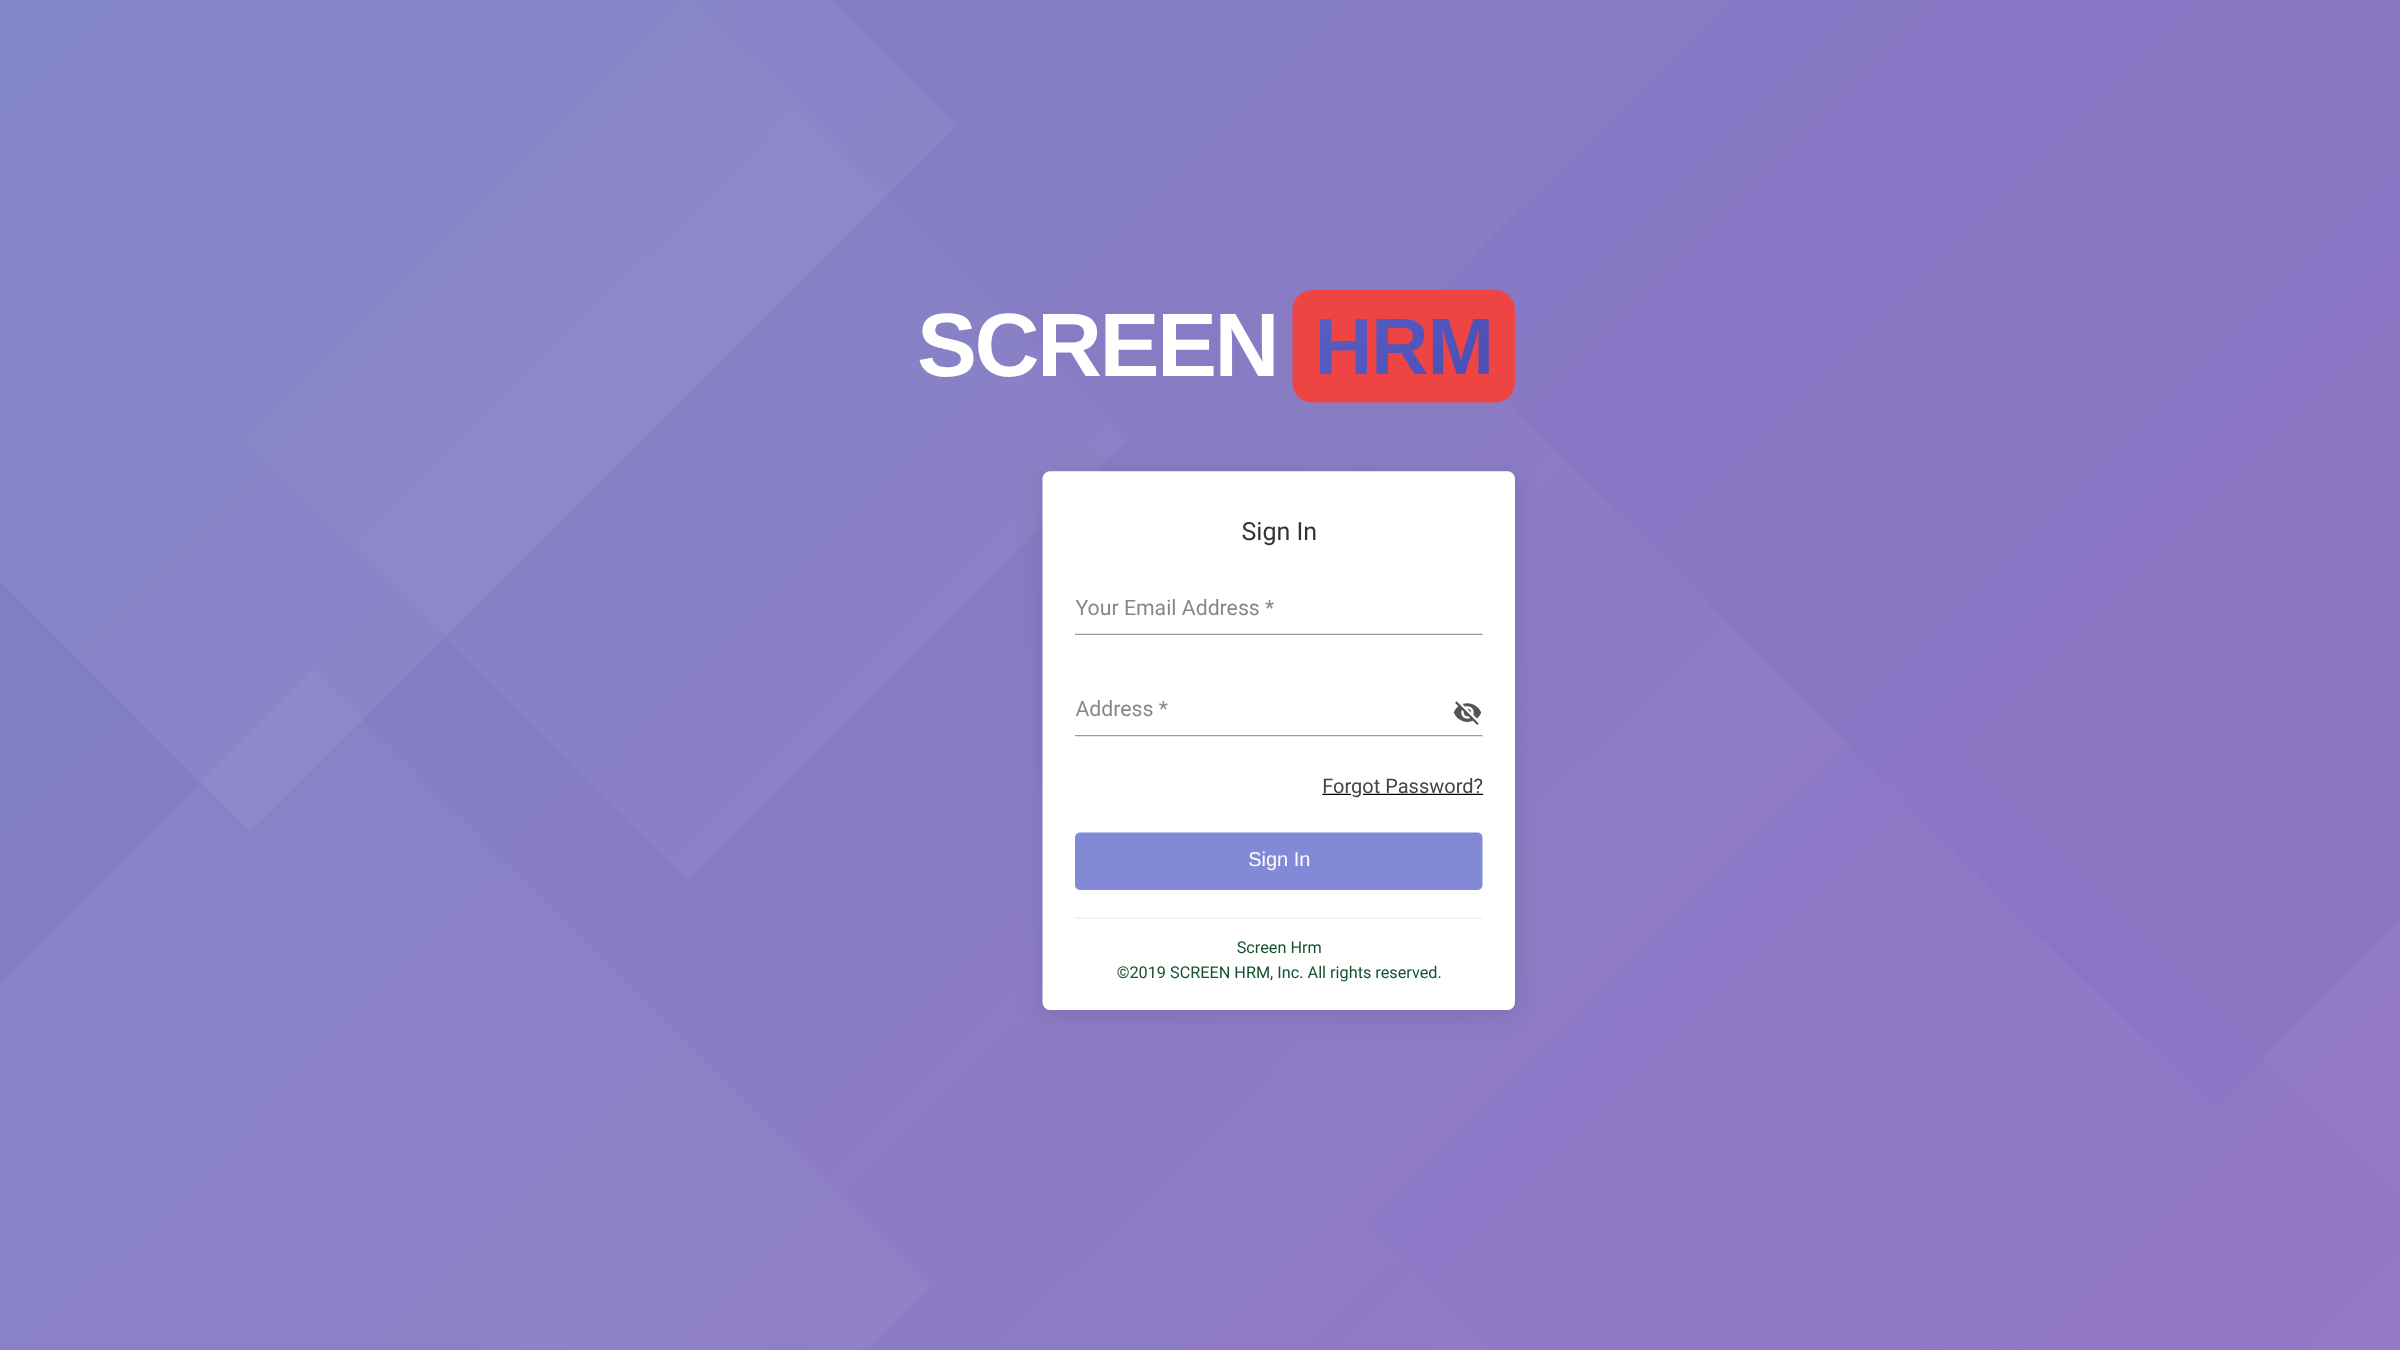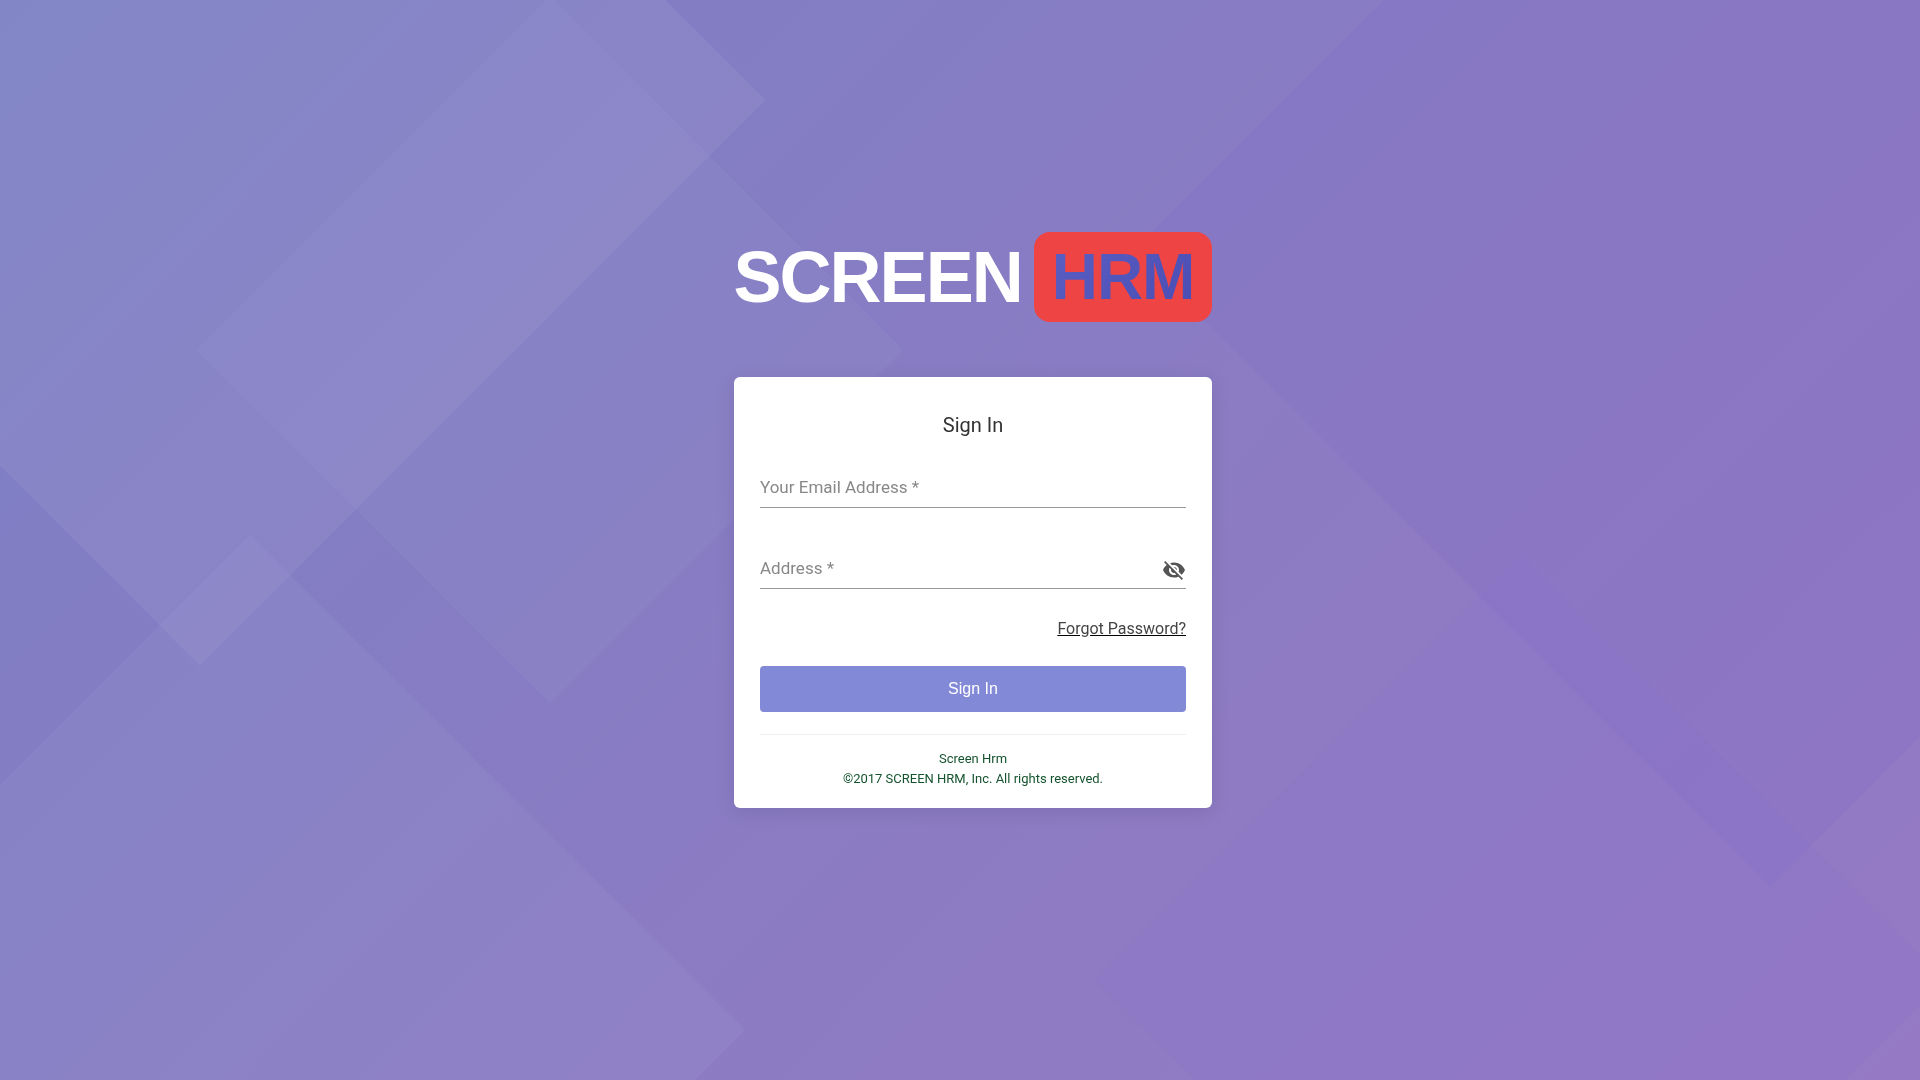--- a/index.html
+++ b/index.html
@@ -66,21 +66,21 @@
       top: 100px;
       left: 300px;
       background: rgba(255, 255, 255, 0.03);
     }
     
     .content-wrapper {
       position: relative;
       z-index: 10;
       display: flex;
       flex-direction: column;
-      align-items: center;
+      align-items: flex-end;
       margin-top: -40px;
       padding-left: 26px;
     }
     
     .logo {
       display: flex;
       align-items: center;
       gap: 12px;
       margin-bottom: 55px;
     }
@@ -110,21 +110,21 @@
       background-clip: text;
       -webkit-text-fill-color: transparent;
       letter-spacing: -1px;
       font-family: Impact, "Arial Black", sans-serif;
       font-stretch: condensed;
     }
     
     .login-card {
       background: #ffffff;
       border-radius: 6px;
-      width: 478px;
+      width: 378px;
       padding: 36px 26px 20px 26px;
       box-shadow: 0 4px 20px rgba(0, 0, 0, 0.1);
     }
     
     .card-title {
       text-align: center;
       font-size: 20px;
       color: #333;
       font-weight: 400;
       margin-bottom: 30px;
@@ -245,18 +245,18 @@
     <div class="forgot-password">
       <a>Forgot Password?</a>
     </div>
     
     <button class="signin-button">Sign In</button>
     
     <hr class="divider">
     
     <div class="footer-text">
       <div>Screen Hrm</div>
-      <div>©2017 SCREEN HRM, Inc. All rights reserved.</div>
+      <div>©2019 SCREEN HRM, Inc. All rights reserved.</div>
     </div>
     
   </div>
 
 </div>
 
 </body></html>

